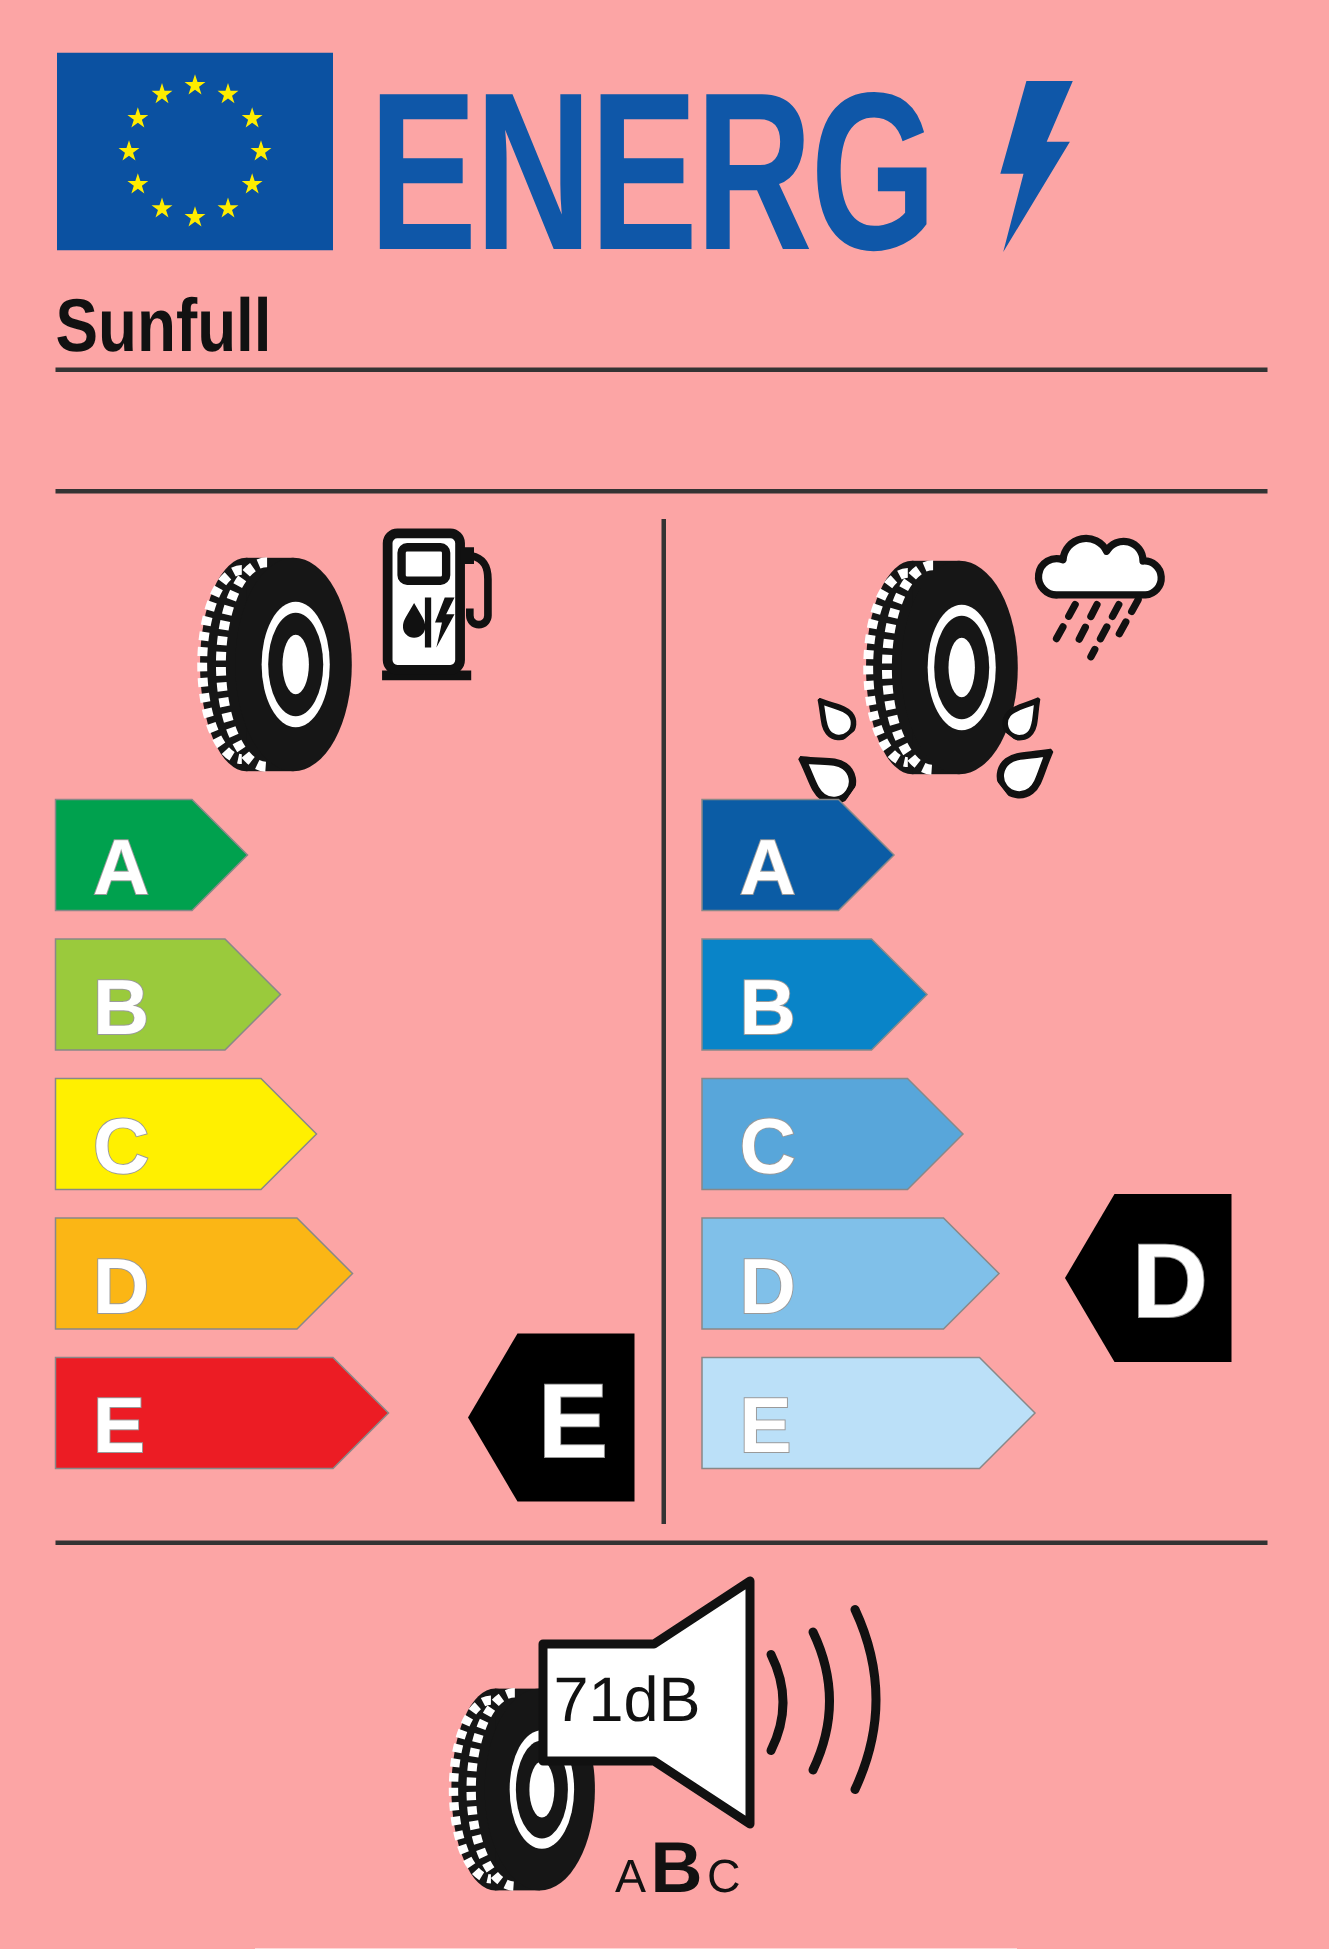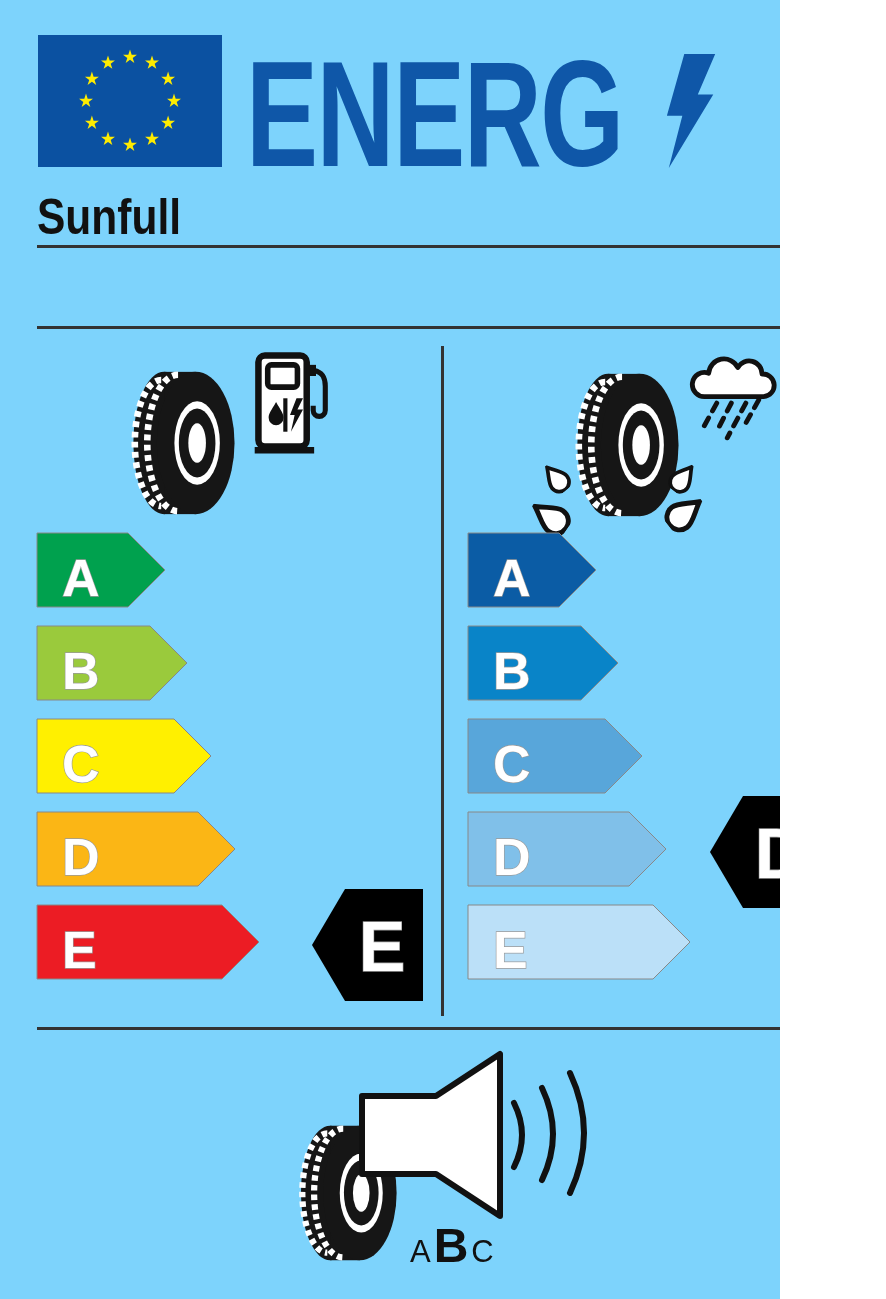--- a/index.html
+++ b/index.html
@@ -1,17 +1,17 @@
 <!DOCTYPE html>
 <html><head>
 <meta charset="utf-8">
 <style>
   html,body{margin:0;padding:0;background:#fff;}
   body{font-family:"Liberation Sans", sans-serif;}
-  .label{position:relative;width:780px;height:1299px;background:#7dd3fc;overflow:hidden;}
+  .label{position:relative;width:886px;height:1299px;background:#fca5a5;overflow:hidden;}
 
   
   .flag{position:absolute;left:38px;top:35px;}
   .energ-text{position:absolute;left:246px;top:39px;font-size:150px;line-height:150px;
     font-weight:bold;color:#0F57A8;letter-spacing:-2px;transform:scaleX(0.72);transform-origin:0 0;
     white-space:nowrap;}
   .bolt{position:absolute;left:652px;top:54px;}
 
   .brand{position:absolute;left:37px;top:192px;font-size:50px;line-height:50px;font-weight:bold;
     color:#111;transform:scaleX(0.85);transform-origin:0 0;}
@@ -185,19 +185,20 @@
     <use href="#tire" width="104" height="142"></use>
   </svg>
   <svg class="abs" style="left:348px;top:1048px" width="250" height="175" viewBox="0 0 250 175">
     <path d="M14,48 H88 L152,6 V168 L88,126 H14 Z" fill="#fff" stroke="#111" stroke-width="6" stroke-linejoin="round"></path>
     <g fill="none" stroke="#111" stroke-width="6" stroke-linecap="round">
       <path d="M166,55 q16,32 0,64"></path>
       <path d="M194,40 q22,46 0,92"></path>
       <path d="M222,25 q28,60 0,120"></path>
     </g>
   </svg>
+  <div class="db-box">71dB</div>
   <div class="noise-classes">
     <span class="small">A</span>
     <span class="big">B</span>
     <span class="small">C</span>
   </div>
 
 </div>
 
 </body></html>

